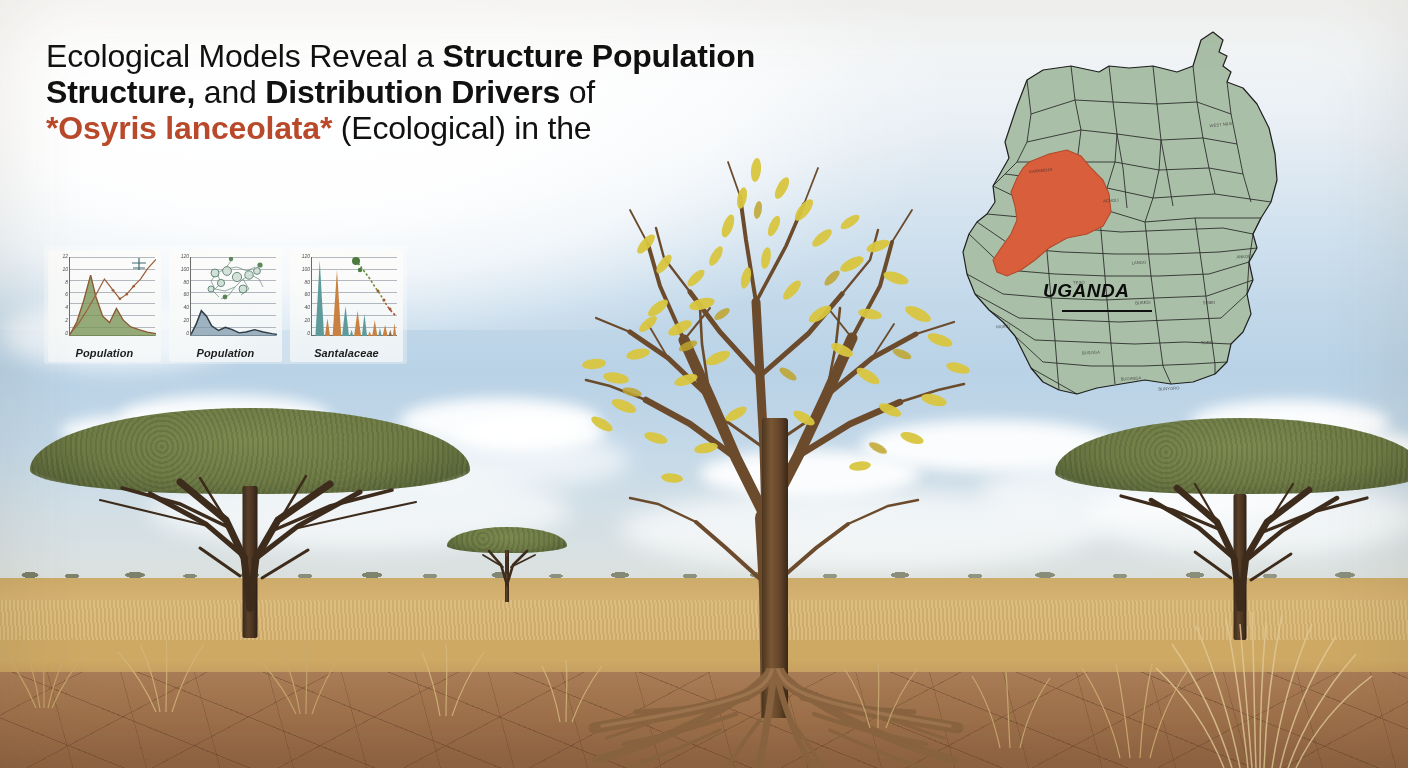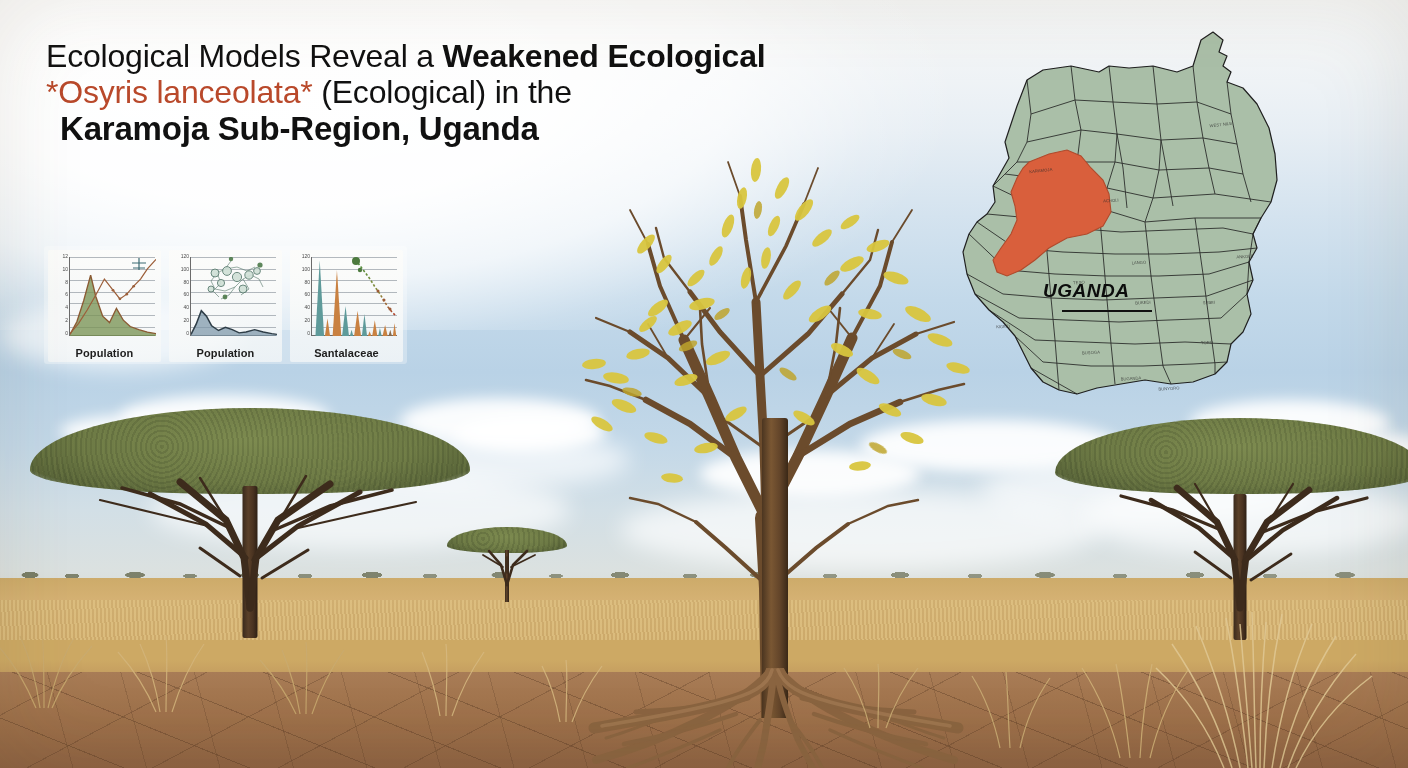--- a/index.html
+++ b/index.html
@@ -151,30 +151,31 @@
   
   #title-block {
     position:absolute; left:46px; top:38px; width:830px;
     line-height:1.13;
     color:#111;
     text-shadow:0 0 6px rgba(255,255,255,.95), 0 0 14px rgba(255,255,255,.8);
   }
   .tl { font-size:32px; letter-spacing:-0.2px; white-space:nowrap; }
   .tl .b  { font-weight:700; }
   .tl .r  { font-weight:400; }
-  .sp     { font-weight:400; color:#b9492b;text-align:center; }
+  .sp     { font-weight:700; color:#b9492b;text-align:center; }
   #line4 { padding-left:14px; font-weight:700; font-size:33px; }
 
   
   #chart-strip {
     position:absolute; left:44px; top:246px;
     display:flex; gap:8px;
     padding:4px 4px 2px 4px;
     background:rgba(255,255,255,0.30);
     border-radius:3px;
+    font-style:italic;
   }
   .mini {
     position:relative;
     width:113px; height:112px;
     background:linear-gradient(to bottom, rgba(252,252,250,0.90), rgba(246,248,248,0.72));
     border-radius:2px;
     overflow:hidden;
   }
   .mini .plot {
     position:absolute; left:21px; top:7px; right:6px; bottom:26px;
@@ -503,26 +504,28 @@
       <g stroke="#cdb077">
         <path d="M870 140 C864 116 856 98 844 80"></path>
         <path d="M878 140 C878 114 880 94 878 76"></path>
         <path d="M886 140 C894 116 904 98 918 80"></path>
       </g>
     </g>
   </svg>
 
   <div id="title-block">
     <div class="tl">
-      <span class="r">Ecological Models Reveal a </span><span class="b">Weakened Ecological</span>
+      <span class="r">Ecological Models Reveal a </span><span class="b">Structure Population</span>
+    </div>
+    <div class="tl">
+      <span class="b">Structure,</span><span class="r"> and </span><span class="b">Distribution Drivers</span><span class="r"> of</span>
     </div>
     <div class="tl">
       <span class="sp">*Osyris lanceolata*</span><span class="r"> (Ecological) in the</span>
     </div>
-    <div class="tl" id="line4">Karamoja Sub-Region, Uganda</div>
   </div>
 
   <div id="chart-strip">
 
     <div class="mini">
       <div class="yticks">
         <span>12</span>
         <span>10</span>
         <span>8</span>
         <span>6</span>

